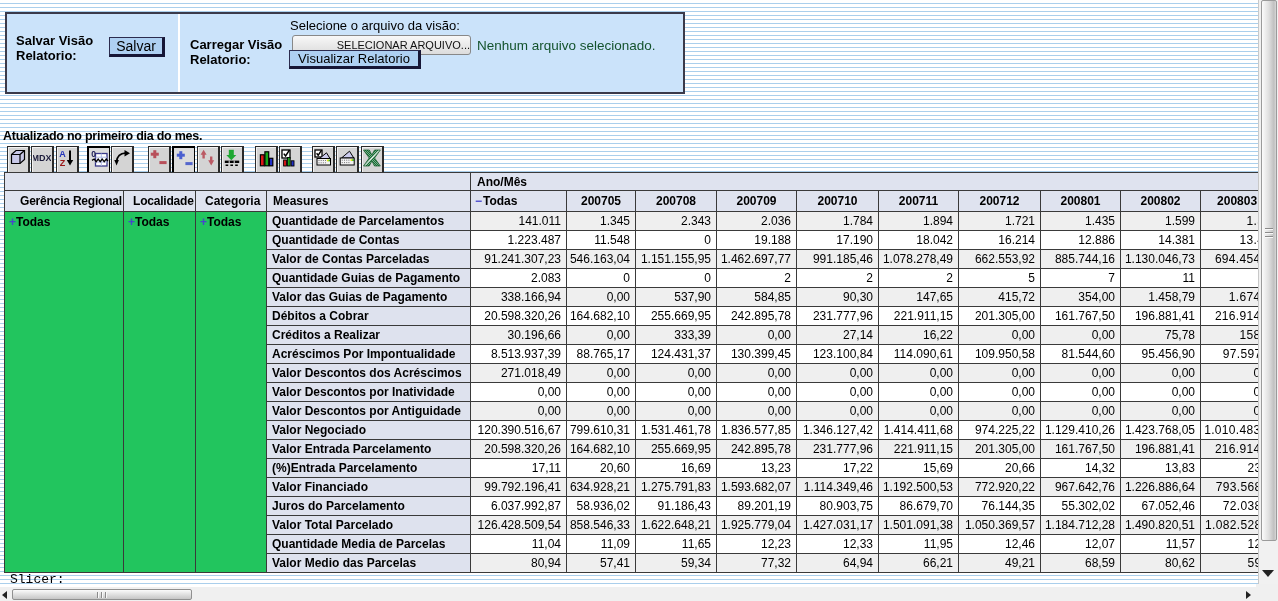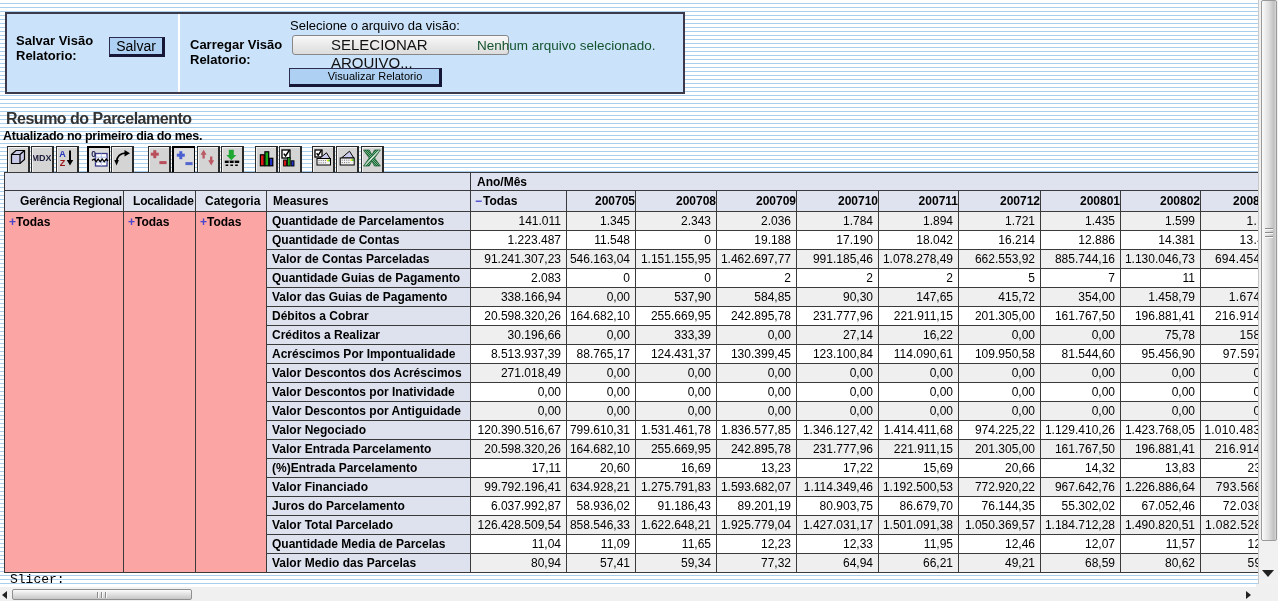--- a/index.html
+++ b/index.html
@@ -4,46 +4,46 @@
 <style>
 html,body{margin:0;padding:0;}
 body{width:1278px;height:601px;overflow:hidden;font-family:"Liberation Sans",sans-serif;}
 #canvas{position:relative;width:1278px;height:601px;overflow:hidden;
  background:repeating-linear-gradient(to bottom,#ffffff 0px,#ffffff 3px,#aacfec 3px,#aacfec 4px);}
 
 #topbox{position:absolute;left:5px;top:12px;width:676px;height:78px;background:#cbe3fa;border:2px solid #3a3a4a;}
 #sep1{position:absolute;left:171px;top:0;width:2px;height:78px;background:#ffffff;}
 .blbl{position:absolute;font-weight:bold;font-size:13px;color:#000;line-height:14.5px;}
 .bluebtn{position:absolute;background:#aed0f2;border:1px solid #2c2c4e;border-right:3px solid #161636;border-bottom:3px solid #161636;font-size:14px;color:#000;text-align:center;}
-#selbtn{position:absolute;left:285px;top:21px;width:177px;height:18px;background:linear-gradient(#f8f8f8,#dcdcdc);border:1px solid #888888;border-radius:3px;font-size:15px;color:#111;text-align:left;line-height:18px;padding-left:38px;}
+#selbtn{position:absolute;left:285px;top:21px;width:177px;height:18px;background:linear-gradient(#f8f8f8,#dcdcdc);border:1px solid #888888;border-radius:3px;font-size:11px;color:#111;text-align:right;line-height:18px;}
 
 #h1{position:absolute;left:6px;top:110px;font-size:16px;letter-spacing:-0.5px;font-weight:bold;color:#333;}
 #h2{position:absolute;left:3px;top:129px;font-size:12.5px;letter-spacing:-0.25px;font-weight:bold;color:#000;}
 
 .tbtn{position:absolute;top:146px;width:23px;height:36px;background:#d4d4d4;border:1px solid #2a2a2a;border-right-width:2px;border-bottom-width:2px;box-sizing:border-box;box-shadow:inset 1px 1px 0 #f2f2f2, 0 1px 0 #000;}
 .tbtn.pressed{background:#dcdcdc;border:1px solid #000;border-left-width:2px;border-top-width:2px;box-shadow:0 1px 0 #000;}
 .tbtn svg{position:absolute;left:1px;top:2px;}
 .tbtn.pressed svg{left:2px;top:2px;}
 
 table{position:absolute;left:4px;top:172px;width:1280px;border-collapse:separate;border-spacing:1px;background:#3a3a3a;table-layout:fixed;font-size:12px;}
 td,th{border:none;padding:0;overflow:hidden;white-space:nowrap;}
 th{background:#dfe3ef;font-weight:bold;text-align:left;color:#000;font-size:12px;}
-th.c{text-align:right;}
+th.c{text-align:center;}
 td.corner{background:#dfe3ef;}
 .minus{color:#4646cc;font-weight:bold;margin-right:1px;}
 tr.hr1{height:17px;}
 tr.hr2{height:20px;}
 tr.odd td,tr.even td{height:18px;}
 td.num{text-align:right;padding-right:5px;color:#000;}
 tr th:last-child{padding-right:10px;}
 td.num:last-child{padding-right:5px;letter-spacing:0.32px;}
 tr.odd td.num{background:#efefef;}
 tr.even td.num{background:#ffffff;}
 td.rowh{background:#dee2ee;font-weight:bold;padding-left:5px;}
-td.bigcell{background:#fca5a5;vertical-align:top;font-weight:bold;padding:3px 0 11px 4px;}
+td.bigcell{background:#22c55e;vertical-align:top;font-weight:bold;padding:3px 0 11px 4px;}
 .plus{color:#4646cc;font-weight:bold;}
 #slicer{position:absolute;left:10px;top:572px;font-size:13px;color:#000;font-family:Liberation Mono, monospace;}
 
 #corner{position:absolute;left:1256px;top:584px;width:22px;height:17px;background:#f0f0f0;}
 #vsb{position:absolute;left:1258px;top:0;width:20px;height:584px;background:#f1f1f1;border-left:1px solid #c8c8c8;box-sizing:border-box;}
 #vthumb{position:absolute;left:2px;top:0px;width:16px;height:541px;background:linear-gradient(to right,#fbfbfb 0%,#dedede 50%,#c0c0c0 85%,#d8d8d8 100%);border:1px solid #9a9a9a;border-radius:2px;box-sizing:border-box;}
 #vgrip{position:absolute;left:3px;top:227px;width:8px;height:11px;background:repeating-linear-gradient(to bottom,#8a8a8a 0 1px,#f8f8f8 1px 2px,transparent 2px 4px);}
 #vdown{position:absolute;left:3px;top:570px;width:0;height:0;border-left:6px solid transparent;border-right:6px solid transparent;border-top:7px solid #222;}
 #hsb{position:absolute;left:0;top:587px;width:1256px;height:14px;background:#f0f0f0;}
 #hthumb{position:absolute;left:12px;top:2px;width:180px;height:11px;background:linear-gradient(#fbfbfb 0%,#e3e3e3 45%,#c6c6c6 100%);border:1px solid #909090;border-radius:2px;box-sizing:border-box;}
@@ -55,23 +55,22 @@
 <body>
 <div id="canvas">
   <div id="topbox">
     <div id="sep1"></div>
     <div class="blbl" style="left:9px;top:20px;">Salvar Visão<br>Relatorio:</div>
     <div class="bluebtn" style="left:102px;top:23px;width:52px;height:16px;line-height:16px;text-align:center;">Salvar</div>
     <div class="blbl" style="left:183px;top:24px;">Carregar Visão<br>Relatorio:</div>
     <div style="position:absolute;left:283px;top:4px;font-size:13px;color:#000;">Selecione o arquivo da visão:</div>
     <div id="selbtn">SELECIONAR ARQUIVO...</div>
     <div style="position:absolute;left:470px;top:24px;font-size:13.5px;color:#14532d;">Nenhum arquivo selecionado.</div>
-    <div class="bluebtn" style="left:282px;top:54px;width:128px;height:15px;line-height:15px;font-size:11px;padding-left:21px;">Visualizar Relatorio</div>
+    <div class="bluebtn" style="left:282px;top:36px;width:128px;height:15px;line-height:15px;font-size:13px;">Visualizar Relatorio</div>
   </div>
-  <div id="h1">Resumo do Parcelamento</div>
   <div id="h2">Atualizado no primeiro dia do mes.</div>
   <div class="tbtn" style="left:7px;">
       <svg width="18" height="18" viewBox="0 0 18 18">
         <path d="M2.5 5.5 L7 1.5 L15.5 1.5 L15.5 10.5 L11 14.5 L2.5 14.5 Z" fill="#c9c9e8" stroke="#000" stroke-width="1.2"></path>
         <path d="M2.5 5.5 L11 5.5 L11 14.5 M11 5.5 L15.5 1.5" fill="none" stroke="#000" stroke-width="1.2"></path>
       </svg>
     </div>
   <div class="tbtn" style="left:31px;">
       <svg width="18" height="18" viewBox="0 0 18 18">
         <text x="8.5" y="12" font-family="Liberation Sans" font-size="9" font-weight="bold" text-anchor="middle" fill="#1a1a3a">MDX</text>

